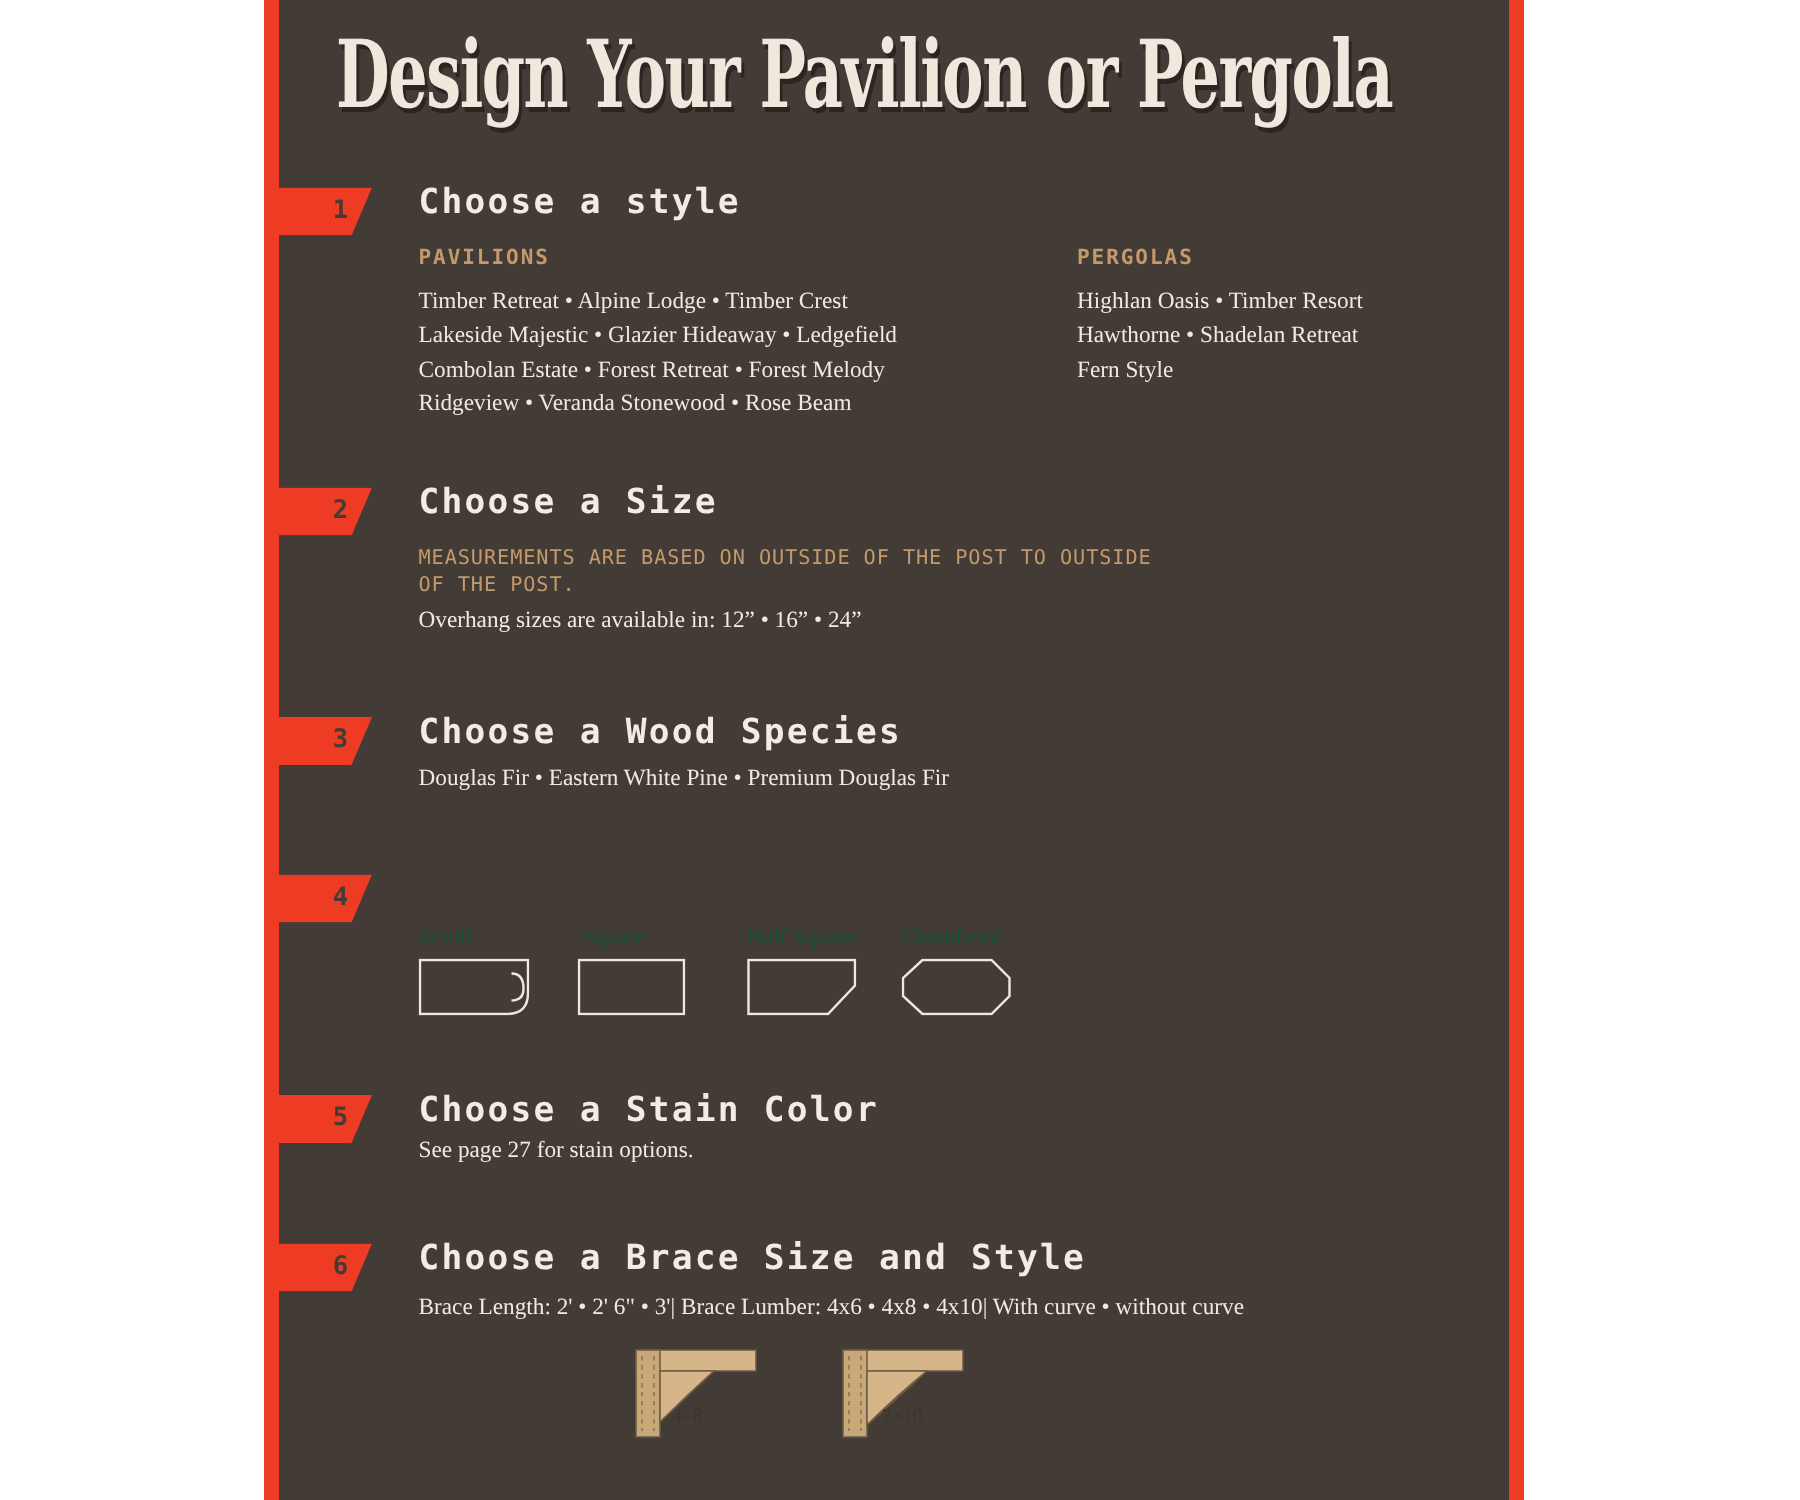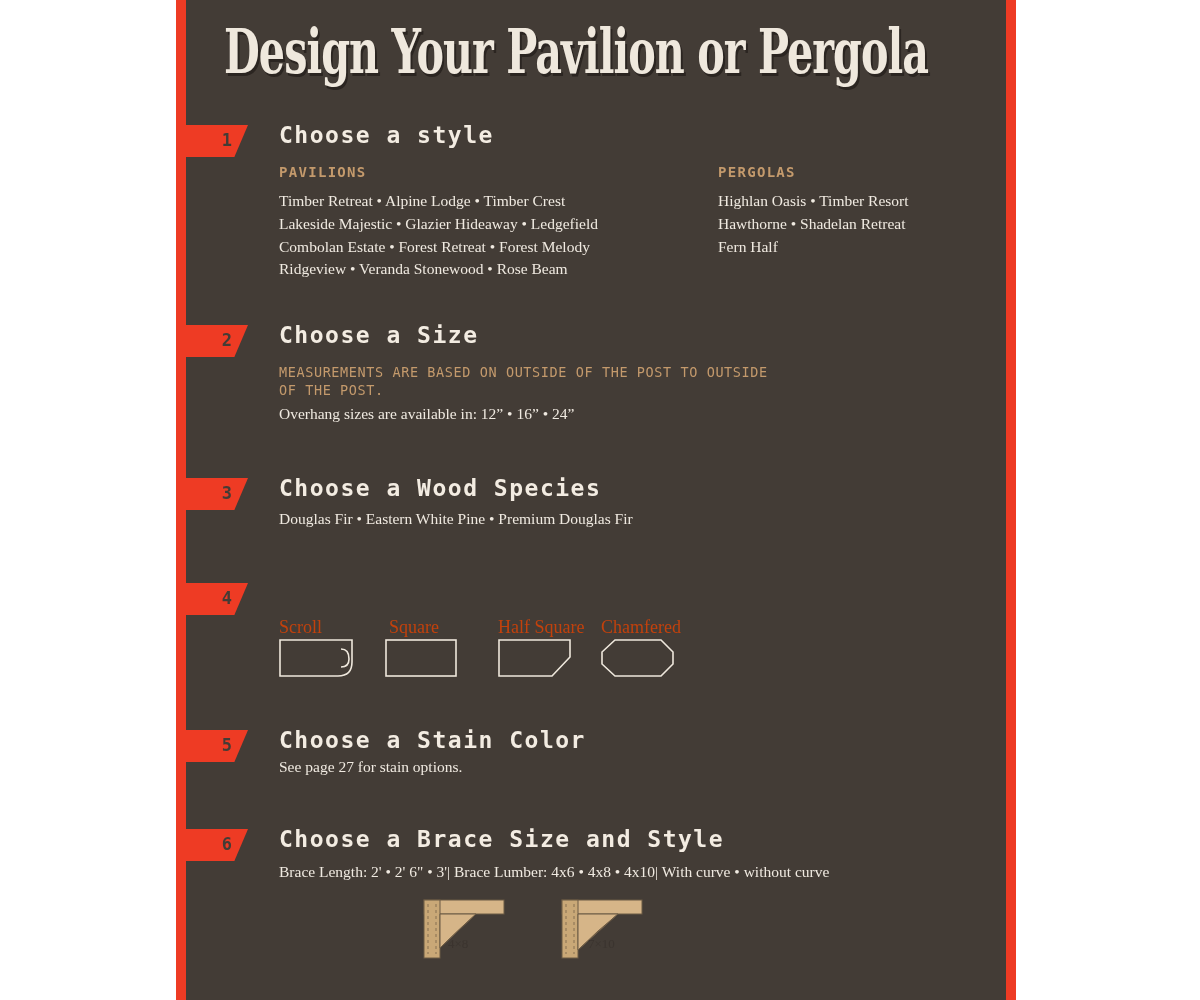--- a/index.html
+++ b/index.html
@@ -120,23 +120,23 @@
     font-family: "DejaVu Sans Mono", monospace;
     font-size: 13.5px;
     letter-spacing: 0.6px;
     line-height: 18px;
     white-space: nowrap;
   }
 
   
   .detail-label {
     position: absolute;
-    color: #c2410c;
+    color: #14532d;
     font-family: "Liberation Serif", serif;
-    font-size: 18px;
+    font-size: 15px;
     white-space: nowrap;
   }
   .shape-wrap {
     position: absolute;
   }
   .shape-wrap svg { display: block; }
 
   .brace-wrap { position: absolute; }
   .brace-label {
     position: absolute;
@@ -161,21 +161,21 @@
 
   <div class="subhead" style="left:279px; top:164px;">PAVILIONS</div>
   <div class="body-line" style="left:279px; top:192px;">Timber Retreat  •  Alpine Lodge  •  Timber Crest</div>
   <div class="body-line" style="left:279px; top:215px;">Lakeside Majestic  •  Glazier Hideaway  •  Ledgefield</div>
   <div class="body-line" style="left:279px; top:238px;">Combolan Estate  •  Forest Retreat  •  Forest Melody</div>
   <div class="body-line" style="left:279px; top:260px;">Ridgeview  •   Veranda Stonewood  •  Rose Beam</div>
 
   <div class="subhead" style="left:718px; top:164px;">PERGOLAS</div>
   <div class="body-line" style="left:718px; top:192px;">Highlan Oasis  •  Timber Resort</div>
   <div class="body-line" style="left:718px; top:215px;">Hawthorne  •  Shadelan Retreat</div>
-  <div class="body-line" style="left:718px; top:238px;">Fern Half</div>
+  <div class="body-line" style="left:718px; top:238px;">Fern Style</div>
 
   <div class="tab" style="top:325px;">2</div>
   <div class="sec-title" style="top:322px;">Choose a Size</div>
   <div class="note-mono" style="left:279px; top:363px;">MEASUREMENTS ARE BASED ON OUTSIDE OF THE POST TO OUTSIDE</div>
   <div class="note-mono" style="left:279px; top:381px;">OF THE POST.</div>
   <div class="body-line" style="left:279px; top:405px;">Overhang sizes are available in: 12” • 16” • 24”</div>
 
   <div class="tab" style="top:478px;">3</div>
   <div class="sec-title" style="top:475px;">Choose a Wood Species</div>
   <div class="body-line" style="left:279px; top:510px;">Douglas Fir  •  Eastern White Pine  •  Premium Douglas Fir</div>

